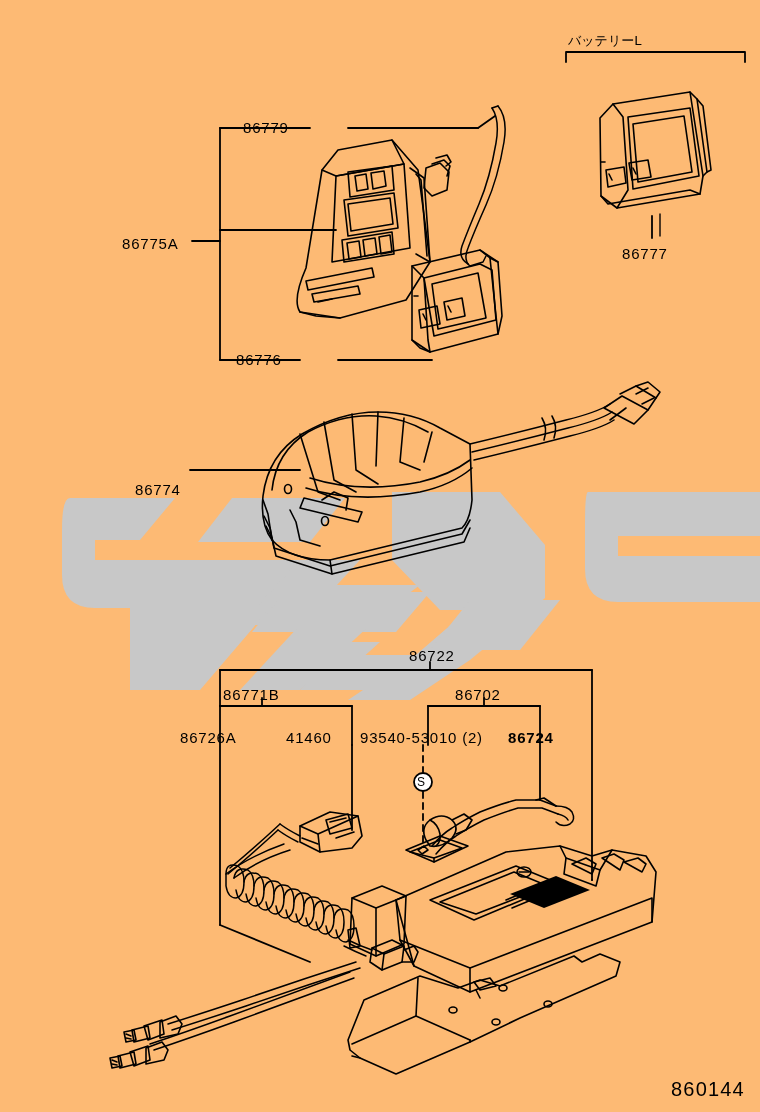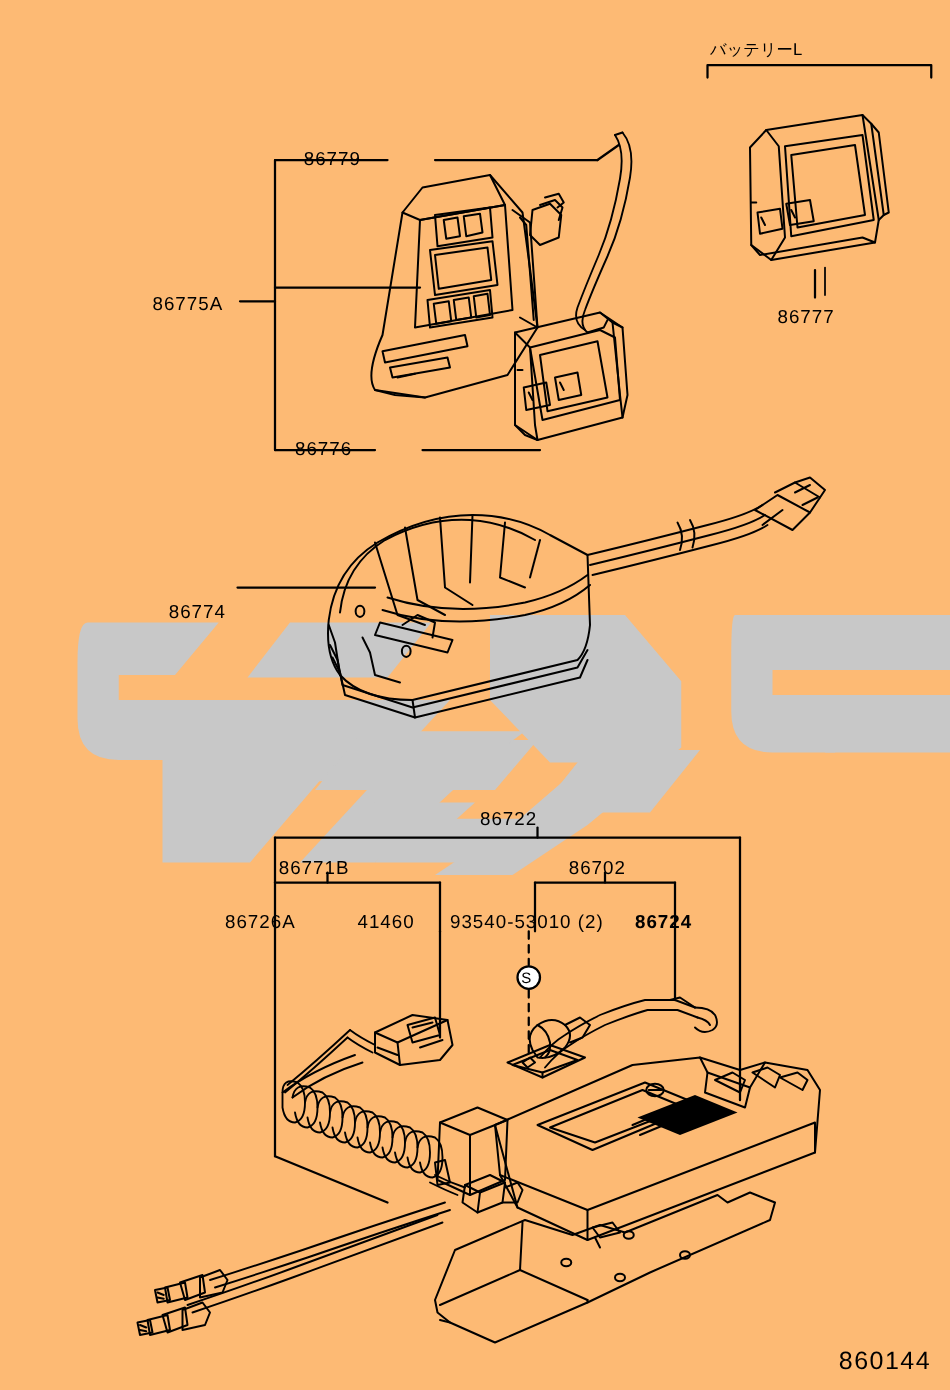--- a/index.html
+++ b/index.html
@@ -382,21 +382,21 @@
     <div class="lbl" style="left:243px; top:120px;">86779</div>
 
     <div class="lbl" style="left:122px; top:236px;">86775A</div>
 
     <div class="lbl" style="left:236px; top:352px;">86776</div>
 
     <div class="lbl" style="left:622px; top:246px;">86777</div>
 
     <div class="lbl" style="left:135px; top:453px;margin-top:29px;">86774</div>
 
-    <div class="lbl" style="left:384px; top:648px;text-align:center;">86722</div>
+    <div class="lbl" style="left:409px; top:648px;text-align:center;">86722</div>
 
     <div class="lbl" style="left:223px; top:687px;">86771B</div>
 
     <div class="lbl" style="left:455px; top:687px;">86702</div>
 
     <div class="lbl" style="left:180px; top:730px;">86726A</div>
 
     <div class="lbl" style="left:286px; top:730px;">41460</div>
 
     <div class="lbl" style="left:360px; top:730px;">93540-53010 (2)</div>

